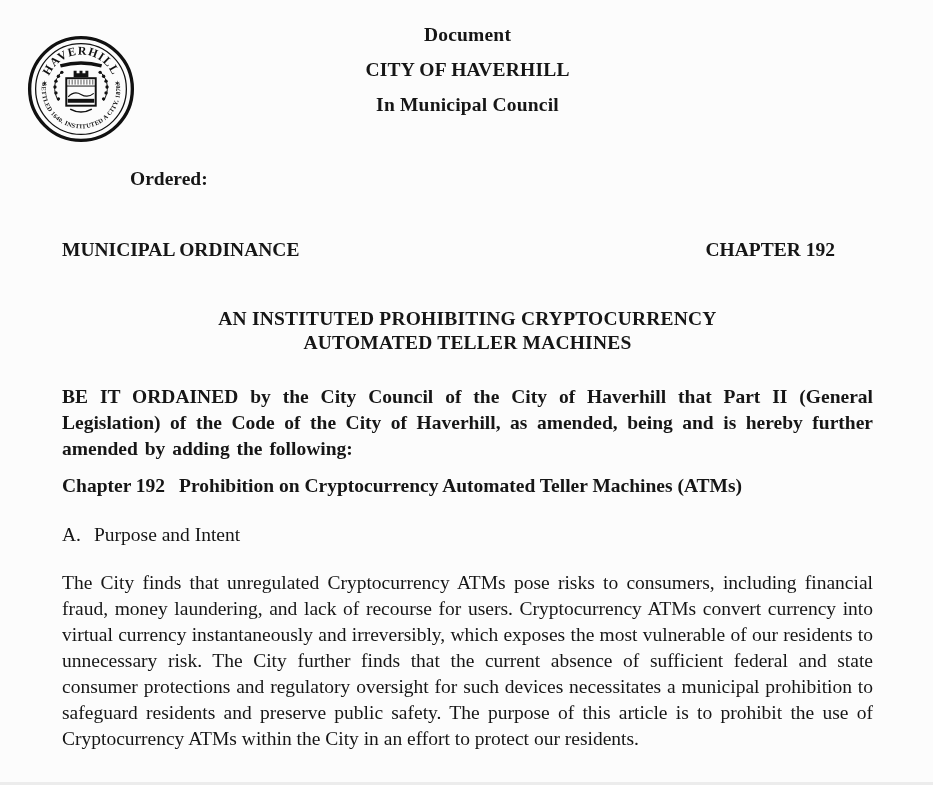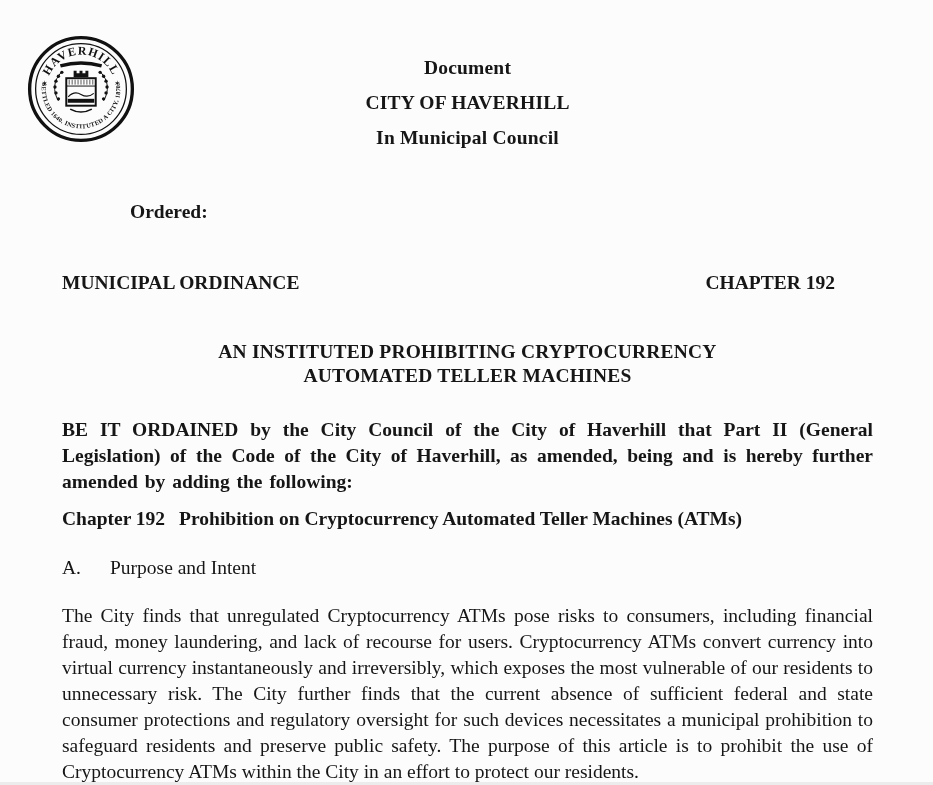--- a/index.html
+++ b/index.html
@@ -21,21 +21,21 @@
     left: 26px;
     top: 34px;
     width: 110px;
     height: 110px;
     color: #111111;
   }
   .content {
     padding: 0 60px 0 62px;
   }
   .header-block {
-    padding-top: 57px;
+    padding-top: 24px;
     text-align: center;
   }
   .h-line {
     font-weight: bold;
     font-size: 19.5px;
     line-height: 22px;
     letter-spacing: 0.2px;
   }
   .h-line + .h-line {
     margin-top: 13px;
@@ -84,21 +84,21 @@
   }
   .chap-head .chap-text {
     margin-left: 14px;
   }
   .section-label {
     margin-top: 27px;
     font-size: 19.5px;
     line-height: 22px;
   }
   .section-label .sec-title {
-    margin-left: 29px;
+    margin-left: 13px;
   }
   .body-par {
     margin: 24px 0 0 0;
     font-size: 19.5px;
     line-height: 26px;
     text-align: justify;
   }
   .scan-edge {
     position: absolute;
     left: 0;

